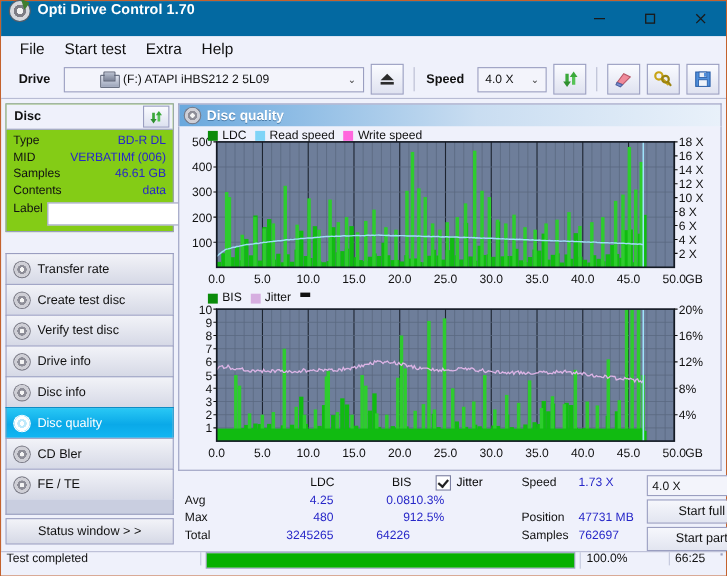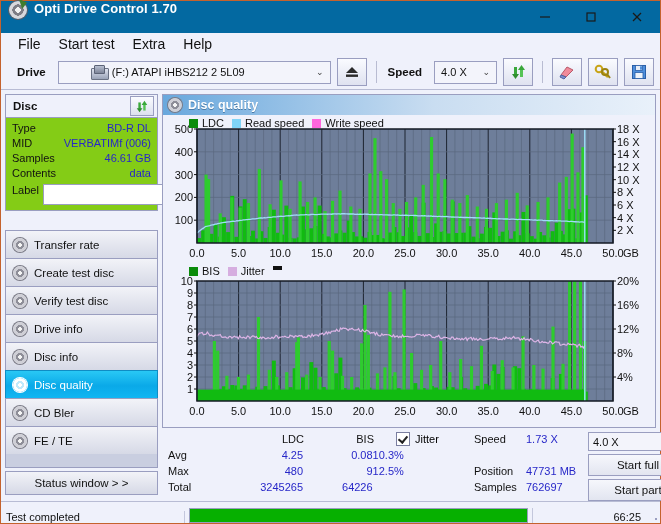--- a/index.html
+++ b/index.html
@@ -163,21 +163,21 @@
   .rs-k{width:52px;color:#111;}
   .rs-v{color:#2727c8;}
   .rs-right{width:100px;display:flex;flex-direction:column;gap:3px;padding-top:1px;}
   .btn{
     height:22px;border:1px solid #9a9ec0;background:linear-gradient(#f6f7fc,#e2e5f0);
     display:flex;align-items:center;justify-content:center;font-size:11.5px;color:#111;
   }
   .speed2{height:19px;}
   
   .statusbar{
-    flex:0 0 auto;height:21px;display:flex;align-items:flex-end;
+    flex:0 0 auto;height:21px;display:flex;align-items:flex-start;
     background:#eff1fb;border-top:1px solid #b8bcd4;
   }
   .sb-cell{display:flex;align-items:center;padding:0 5px;font-size:11px;color:#111;
     border-right:1px solid #c3c7dc;}
   .sb-msg{width:173px;}
   .sb-prog{width:339px;display:flex;align-items:center;padding:0 4px;}
   .progtrack{flex:1 1 auto;height:13px;background:#eff1fb;border:1px solid #9a9ec0;}
   .progfill{height:100%;background:#06b000;}
   .sb-pct{width:70px;}
   .sb-time{flex:1 1 auto;justify-content:flex-end;border-right:none;}
@@ -936,18 +936,19 @@
     </div>
   </div>
 
   <div class="statusbar">
     <div class="sb-cell sb-msg">Test completed</div>
     <div class="sb-cell sb-prog">
       <div class="progtrack">
         <div class="progfill" id="progfill" style="width: 100%;"></div>
       </div>
     </div>
+    <div class="sb-cell sb-pct">100.0%</div>
     <div class="sb-cell sb-time">66:25</div>
     <div class="grip">
         <i></i>
       </div>
   </div>
 </div>
 
 </body></html>

